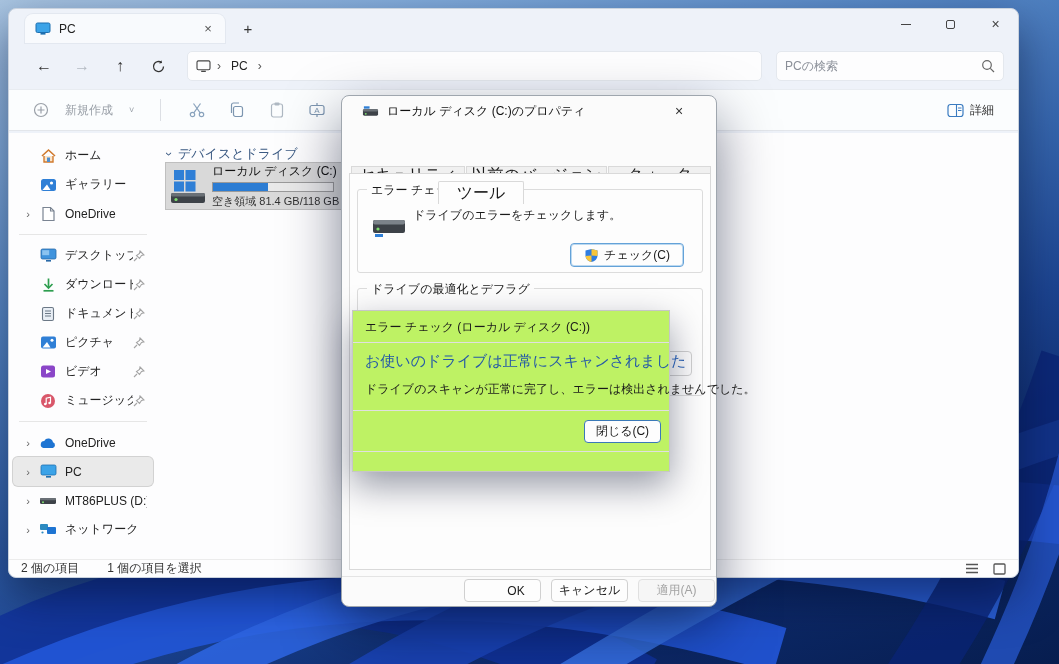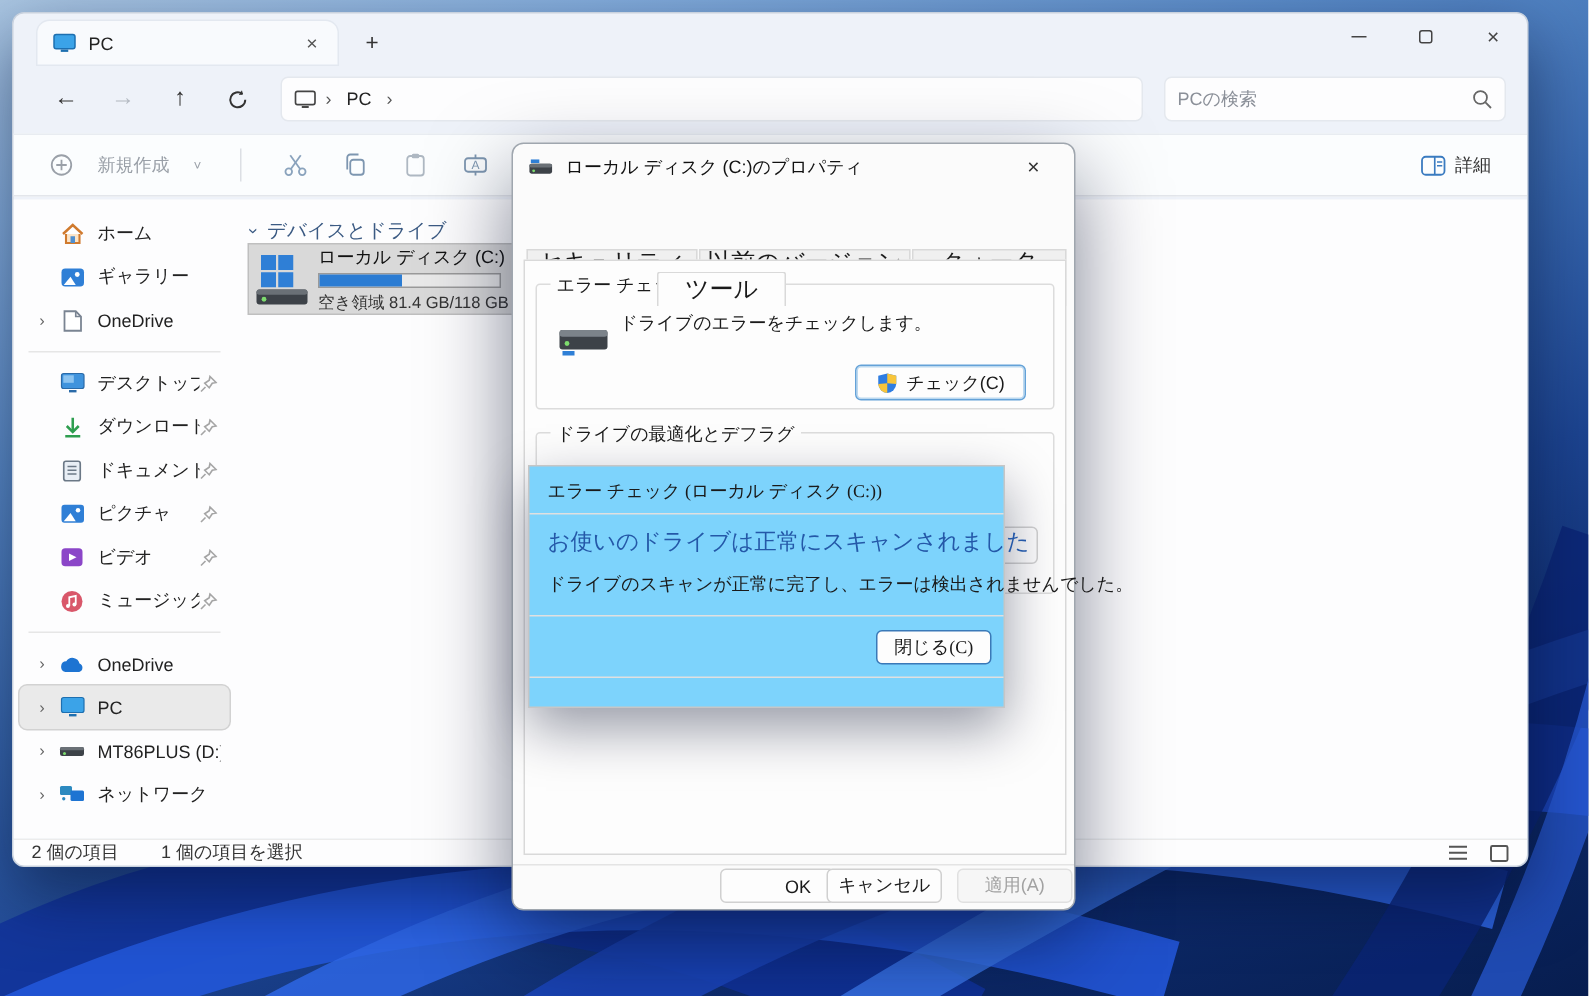--- a/index.html
+++ b/index.html
@@ -79,21 +79,21 @@
 
   .statusbar { position:absolute; left:0; right:0; bottom:0; height:18px; background:#fdfdfe;
     border-top:1px solid #ececec; display:flex; align-items:center; padding:0 12px; font-size:12px; color:#333;
     border-radius:0 0 8px 8px; }
   .status-sel { margin-left:28px; }
   .status-views { margin-left:auto; display:flex; gap:14px; align-items:center; color:#555; }
 
   
   .props { position:absolute; left:341px; top:95px; width:376px; height:512px; background:#fbfbfb;
     border:1px solid #9fa6ae; border-radius:8px; box-shadow:0 22px 55px rgba(2,10,40,.5); z-index:10; }
-  .props-titlebar { height:30px; display:flex; align-items:center; padding:0 10px; }
+  .props-titlebar { height:30px; display:flex; align-items:center; padding:0 20px; }
   .props-title { margin-left:8px; flex:1; font-size:12px; color:#111; white-space:nowrap; }
   .props-close { width:34px; height:24px; display:flex; align-items:center; justify-content:center; font-size:14px; color:#333; border-radius:4px; }
 
   .tabrow { position:absolute; left:0; width:100%; }
   .ptab { position:absolute; height:19px; background:#f0f0f0; border:1px solid #d9d9d9;
     font-size:16px; display:flex; align-items:center; justify-content:center; color:#1a1a1a; }
   .ptab.active { background:#fdfdfd; height:23px; border-bottom:none; z-index:3; border-radius:2px 2px 0 0; }
 
   .tabpage { position:absolute; left:7px; top:77px; width:362px; height:397px;
     background:#fdfdfd; border:1px solid #d9d9d9; }
@@ -106,22 +106,22 @@
   .btn.accent { border-color:#64a2d8; box-shadow:0 0 0 1px #bcd9f0 inset; }
   .btn.defaultfocus { border-color:#3a79b8; }
   .btn.disabled { background:#f6f6f6; border-color:#e0e0e0; color:#a2a2a2; }
 
   .check-desc { position:absolute; font-size:12px; color:#1a1a1a; white-space:nowrap; }
 
   .props-footer-sep { position:absolute; left:0; right:0; top:480px; height:1px; background:#e4e4e4; }
   .footer-btn { position:absolute; top:483px; width:77px; height:23px; }
 
   
-  .scan { position:absolute; left:352px; top:310px; width:318px; height:162px; background:#7dd3fc;
-    border:1px solid #c6c6c6; box-shadow:0 14px 34px rgba(2,10,40,.4); z-index:20;font-family:Liberation Serif, serif; }
+  .scan { position:absolute; left:352px; top:310px; width:318px; height:162px; background:#bef264;
+    border:1px solid #c6c6c6; box-shadow:0 14px 34px rgba(2,10,40,.4); z-index:20; }
   .scan-header { padding:8px 12px 6px; font-size:12px; color:#1a1a1a; white-space:nowrap; }
   .scan-sep { height:1px; background:#e0e0e0; }
   .scan-heading { padding:9px 12px 0; font-size:15px; color:#2458a8; white-space:nowrap; }
   .scan-body { padding:10px 12px 12px; font-size:12px; color:#1a1a1a; white-space:nowrap; }
   .scan-btnrow { height:40px; position:relative; }
   .scan-close { position:absolute; right:8px; top:9px; width:77px; height:23px; }
   .scan-linkrow { padding:7px 12px; }
   .scan-link { font-size:12px; color:#0f62c8; text-decoration:underline; cursor:pointer; }
 
   svg { display:block; }
@@ -530,21 +530,21 @@
       <span>チェック(C)</span>
     </button>
   </div>
 
   <div class="gbox" style="left:15px; top:192px; width:346px; height:108px;">
     <span class="gbox-legend">ドライブの最適化とデフラグ</span>
     <button class="btn" style="position:absolute; left:284px; top:62px; width:50px; height:25px;"></button>
   </div>
 
   <div class="props-footer-sep"></div>
-  <button class="btn footer-btn" style="left:138px;padding-left:27px;">
+  <button class="btn footer-btn" style="left:122px;padding-left:27px;">
     <span>OK</span>
   </button>
   <button class="btn footer-btn" style="left:209px;">
     <span>キャンセル</span>
   </button>
   <button class="btn footer-btn disabled" style="left:296px;">
     <span>適用(A)</span>
   </button>
 </div>
 

